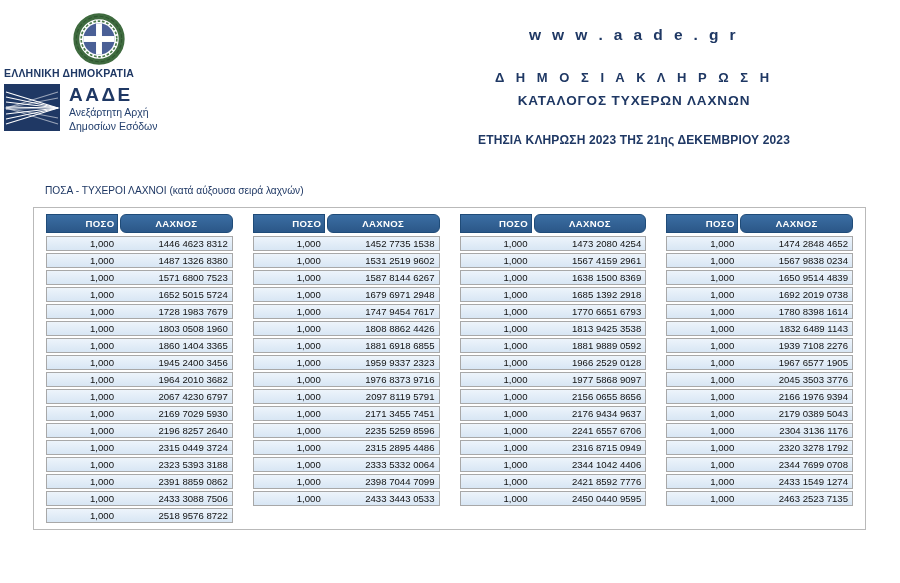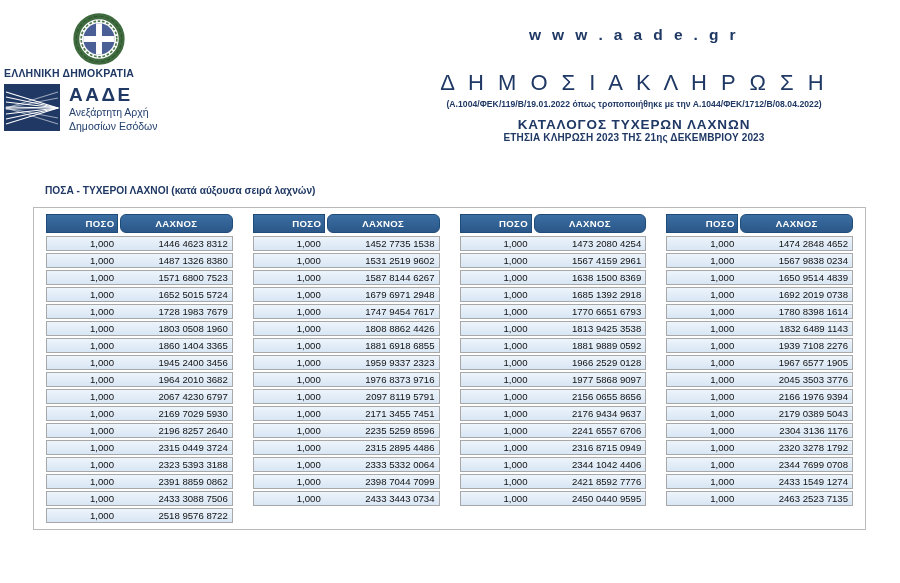--- a/index.html
+++ b/index.html
@@ -96,53 +96,54 @@
     text-align: center;
   }
   .www {
     font-size: 15.5px;
     font-weight: bold;
     color: #1f3864;
     letter-spacing: 3.4px;
   }
   .title-main {
     margin-top: 26px;
-    font-size: 22px;
-    font-weight: normal;
+    font-size: 13px;
+    font-weight: bold;
     color: #1f3864;
     letter-spacing: 4px;
   }
   .title-legal {
     margin-top: 3px;
     font-size: 8.6px;
     font-weight: bold;
     color: #1f3864;
     letter-spacing: 0.05px;
   }
   .title-catalog {
     margin-top: 8px;
     font-size: 13.5px;
     font-weight: bold;
     color: #1f3864;
     letter-spacing: 0.9px;
   }
   .title-draw {
-    font-size: 10px;
+    margin-top: 25px;
+    font-size: 12px;
     font-weight: bold;
     color: #1f3864;
     letter-spacing: 0.15px;
   }
 
   
   .section-label {
     position: absolute;
     left: 45px;
     top: 185px;
     font-size: 10.2px;
-    font-weight: bold;
+    font-weight: normal;
     color: #1f3864;
   }
 
   .table-frame {
     position: absolute;
     left: 33px;
     top: 207px;
     width: 833px;
     border: 1px solid #b9b9b9;
     background: #ffffff;
@@ -245,21 +246,20 @@
         <div class="aade-sub">Ανεξάρτητη Αρχή</div>
         <div class="aade-sub">Δημοσίων Εσόδων</div>
       </div>
     </div>
 
   </div>
 
   <div class="right-block">
     <div class="www">w w w . a a d e . g r</div>
     <div class="title-main">Δ Η Μ Ο Σ Ι Α   Κ Λ Η Ρ Ω Σ Η</div>
-    <div class="title-legal">(Α.1004/ΦΕΚ/119/Β/19.01.2022 όπως τροποποιήθηκε με την Α.1044/ΦΕΚ/1712/Β/08.04.2022)</div>
     <div class="title-catalog">ΚΑΤΑΛΟΓΟΣ ΤΥΧΕΡΩΝ ΛΑΧΝΩΝ</div>
     <div class="title-draw">ΕΤΗΣΙΑ ΚΛΗΡΩΣΗ 2023 ΤΗΣ 21ης ΔΕΚΕΜΒΡΙΟΥ 2023</div>
   </div>
 </div>
 
 <div class="section-label">ΠΟΣΑ - ΤΥΧΕΡΟΙ ΛΑΧΝΟΙ (κατά αύξουσα σειρά λαχνών)</div>
 
 <div class="table-frame">
 
   <div class="col">
@@ -400,21 +400,21 @@
         <div class="row">
           <div class="cell cell-amount">1,000</div>
           <div class="cell cell-ticket">2333 5332 0064</div>
         </div>
         <div class="row">
           <div class="cell cell-amount">1,000</div>
           <div class="cell cell-ticket">2398 7044 7099</div>
         </div>
         <div class="row">
           <div class="cell cell-amount">1,000</div>
-          <div class="cell cell-ticket">2433 3443 0734</div>
+          <div class="cell cell-ticket">2433 3443 0533</div>
         </div>
       </div>
   </div>
 
   <div class="col">
     <div class="col-head">
       <div class="th th-amount">ΠΟΣΟ</div>
       <div class="th th-ticket">ΛΑΧΝΟΣ</div>
     </div>
     <div id="body-col3">

